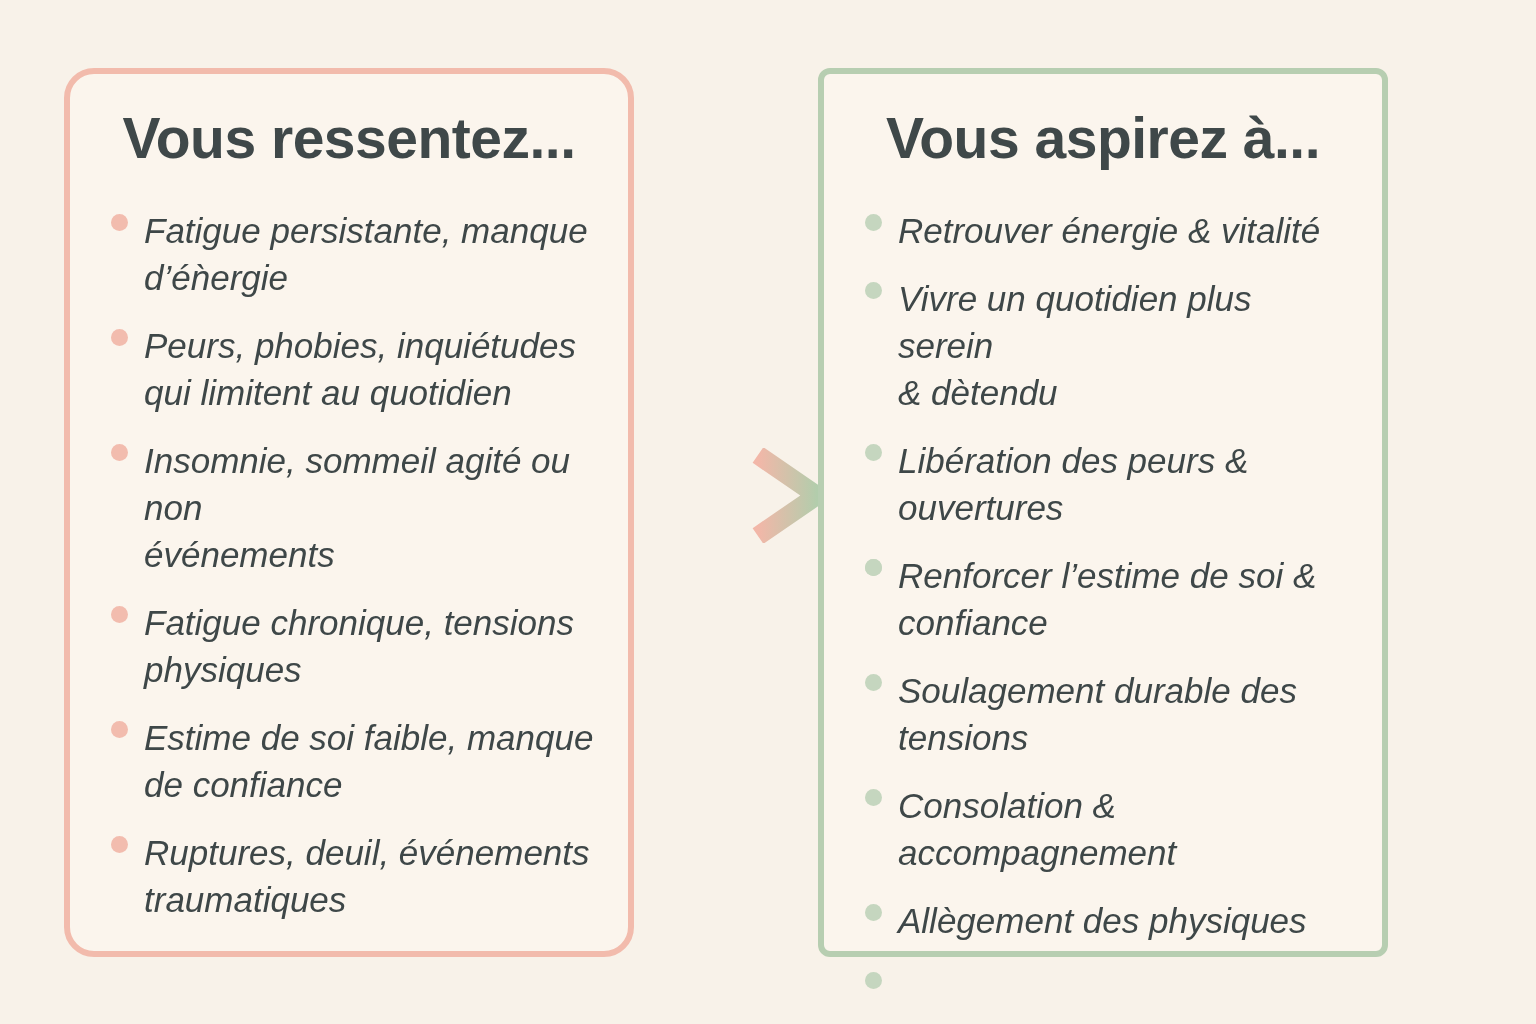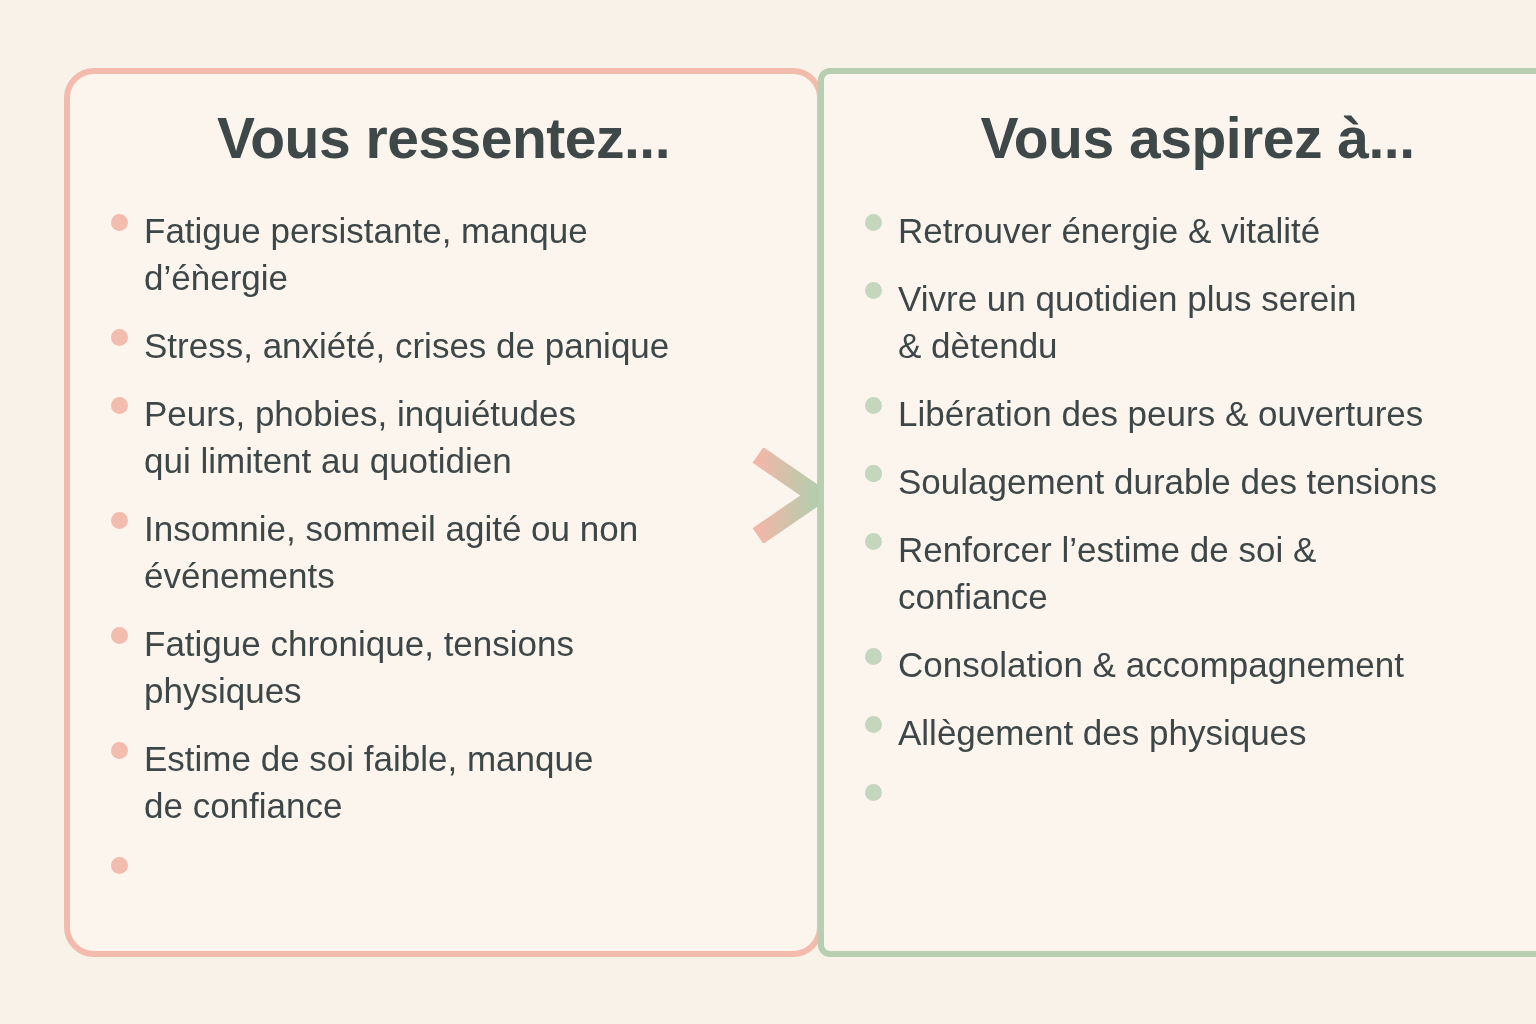--- a/index.html
+++ b/index.html
@@ -13,37 +13,38 @@
   html,body{margin:0;padding:0;}
   body{
     width:1536px;height:1024px;
     background:var(--page_bg);
     font-family:"Liberation Sans", sans-serif;
     color:var(--text);
     overflow:hidden;
   }
   .stage{position:relative;width:1536px;height:1024px;}
   .card{
-    position:absolute;top:68px;width:759px;height:889px;
+    position:absolute;top:68px;width:570px;height:889px;
     background:var(--card_bg);
     border:6px solid;border-radius:30px;
   }
   .card--left{left:64px;border-color:var(--pink);}
   .card--right{left:818px;border-color:var(--green);border-radius:12px;}
   .card h2{
     margin:31px 10px 0;
     text-align:center;
     font-size:57px;line-height:66px;font-weight:bold;
     color:var(--title);
     letter-spacing:-0.5px;
   }
   .card ul{
     list-style:none;
     margin:36px 0 0;
     padding:0 26px 0 74px;
+    font-style:italic;
   }
   .card li{
     position:relative;
     margin:0 0 21px;
     font-size:35px;line-height:47px;
     white-space:pre-line;
   }
   .dot{
     position:absolute;left:-33px;top:7px;
     width:17px;height:17px;border-radius:50%;
@@ -59,30 +60,30 @@
 </head>
 <body>
 
 <div class="stage">
 
   <section class="card card--left">
     <h2>Vous ressentez...</h2>
     <ul>
       <li><span class="dot dot--pink"></span><span>Fatigue persistante, manque
 d’éǹergie</span></li>
-      <li><span class="dot dot--pink"></span><span>Stress, anxiété, crises de panique</span></li>
       <li><span class="dot dot--pink"></span><span>Peurs, phobies, inquiétudes
 qui limitent au quotidien</span></li>
       <li><span class="dot dot--pink"></span><span>Insomnie, sommeil agité ou non
 événements</span></li>
       <li><span class="dot dot--pink"></span><span>Fatigue chronique, tensions
 physiques</span></li>
       <li><span class="dot dot--pink"></span><span>Estime de soi faible, manque
 de confiance</span></li>
-      <li><span class="dot dot--pink"></span></li>
+      <li><span class="dot dot--pink"></span><span>Ruptures, deuil, événements
+traumatiques</span></li>
     </ul>
   </section>
 
   <div class="arrow">
     <svg viewBox="0 0 124 95" xmlns="http://www.w3.org/2000/svg">
       <defs>
         <linearGradient id="ag" x1="0" y1="0" x2="1" y2="0">
           <stop offset="0" style="stop-color:var(--arrow_pink)"></stop>
           <stop offset="1" style="stop-color:var(--arrow_green)"></stop>
         </linearGradient>
@@ -93,22 +94,22 @@
   </div>
 
   <section class="card card--right">
     <h2>Vous aspirez à...</h2>
     <ul>
       <li><span class="dot dot--green"></span><span>Retrouver énergie &amp; vitalité</span></li>
       <li><span class="dot dot--green"></span><span>Vivre un quotidien plus serein
 &amp; dètendu</span></li>
       <li><span class="dot dot--green"></span><span>Libération des peurs &amp; ouvertures</span></li>
       <li><span class="dot dot--green"></span></li>
-      <li><span class="dot dot--green"></span><span>Soulagement durable des tensions</span></li>
       <li><span class="dot dot--green"></span><span>Renforcer l’estime de soi &amp;
 confiance</span></li>
+      <li><span class="dot dot--green"></span><span>Soulagement durable des tensions</span></li>
       <li><span class="dot dot--green"></span><span>Consolation &amp; accompagnement</span></li>
       <li><span class="dot dot--green"></span><span>Allègement des physiques</span></li>
       <li><span class="dot dot--green"></span></li>
     </ul>
   </section>
 
 </div>
 
 </body></html>

